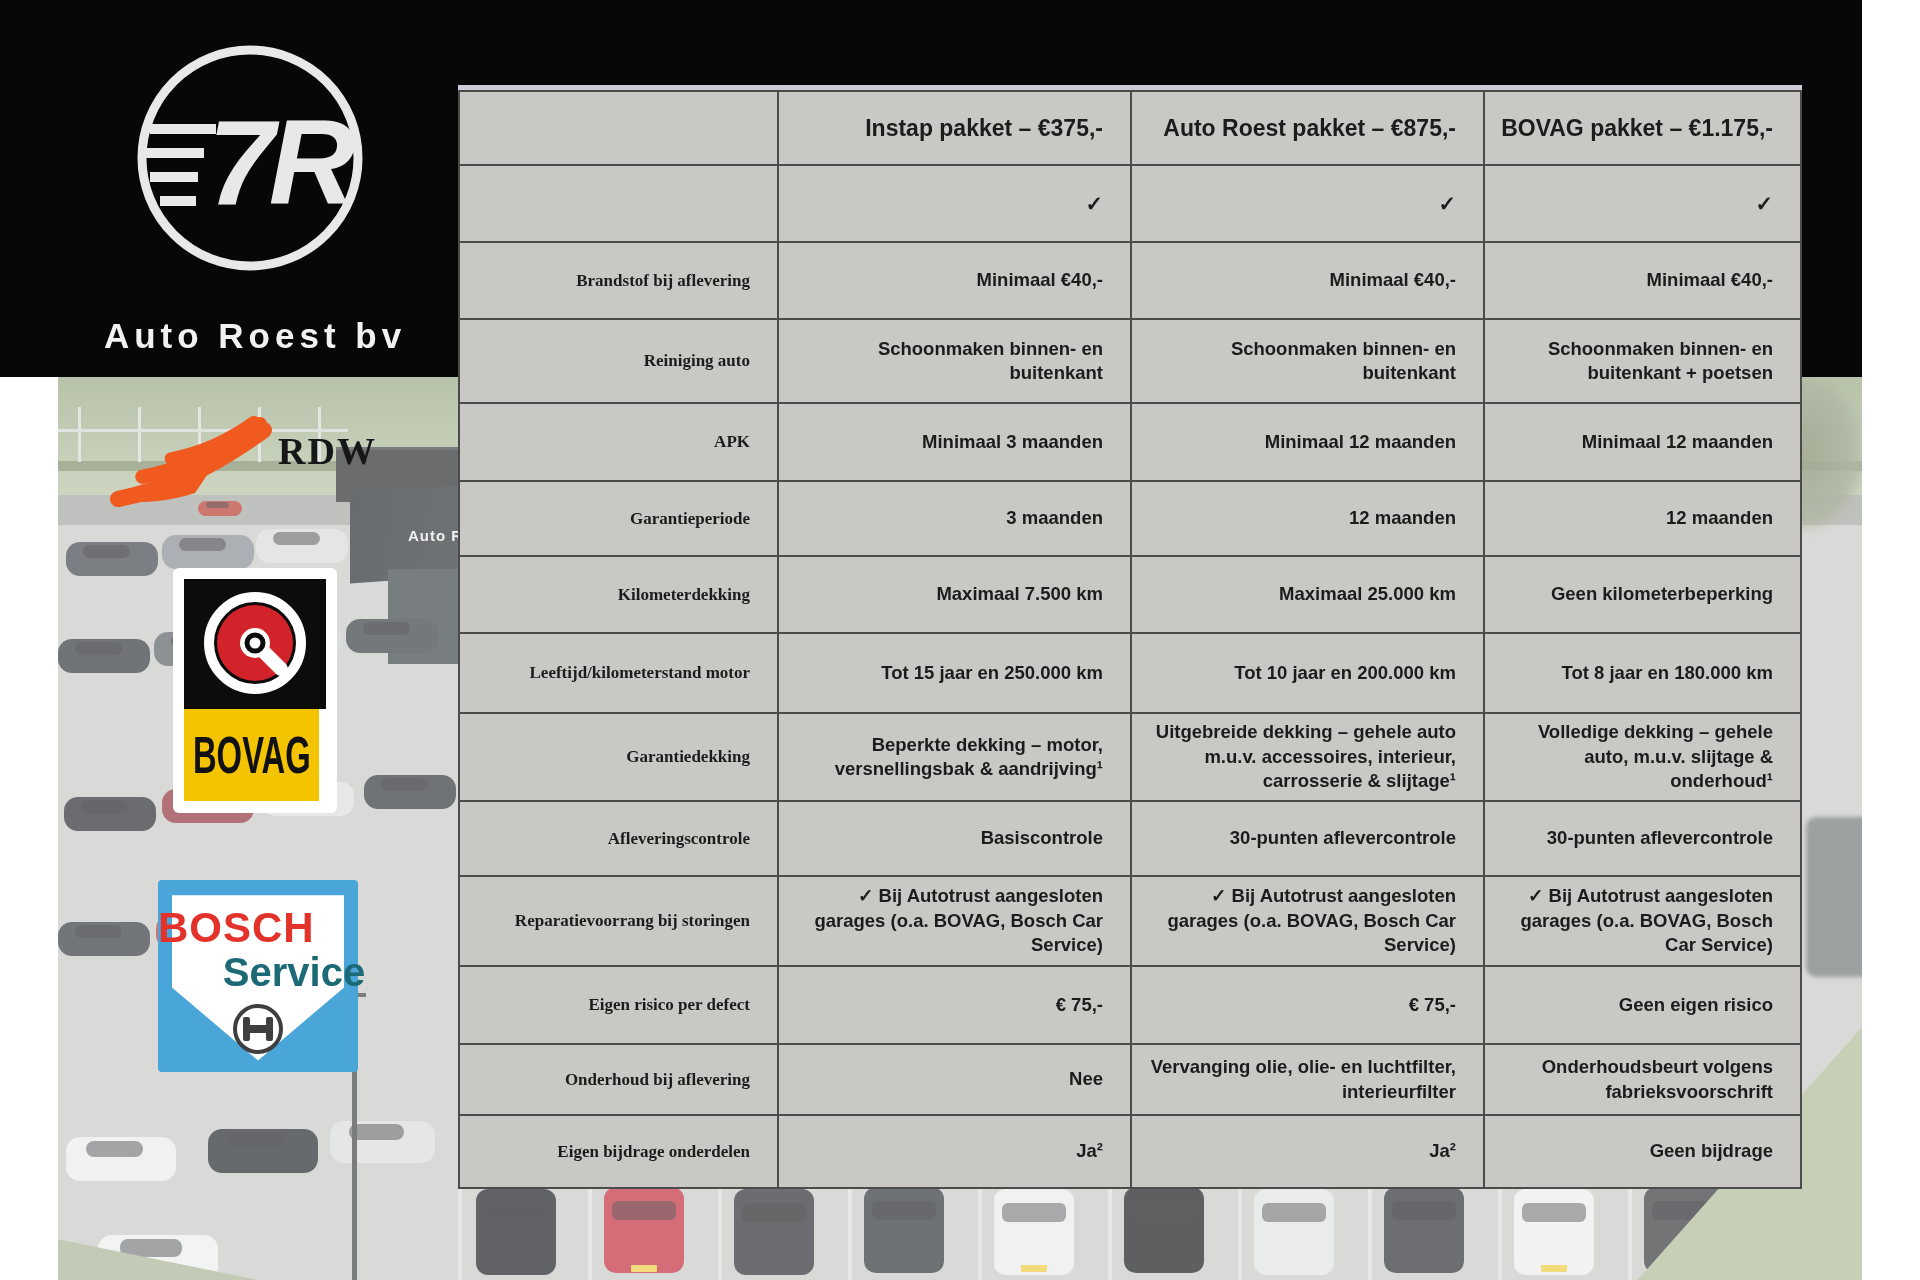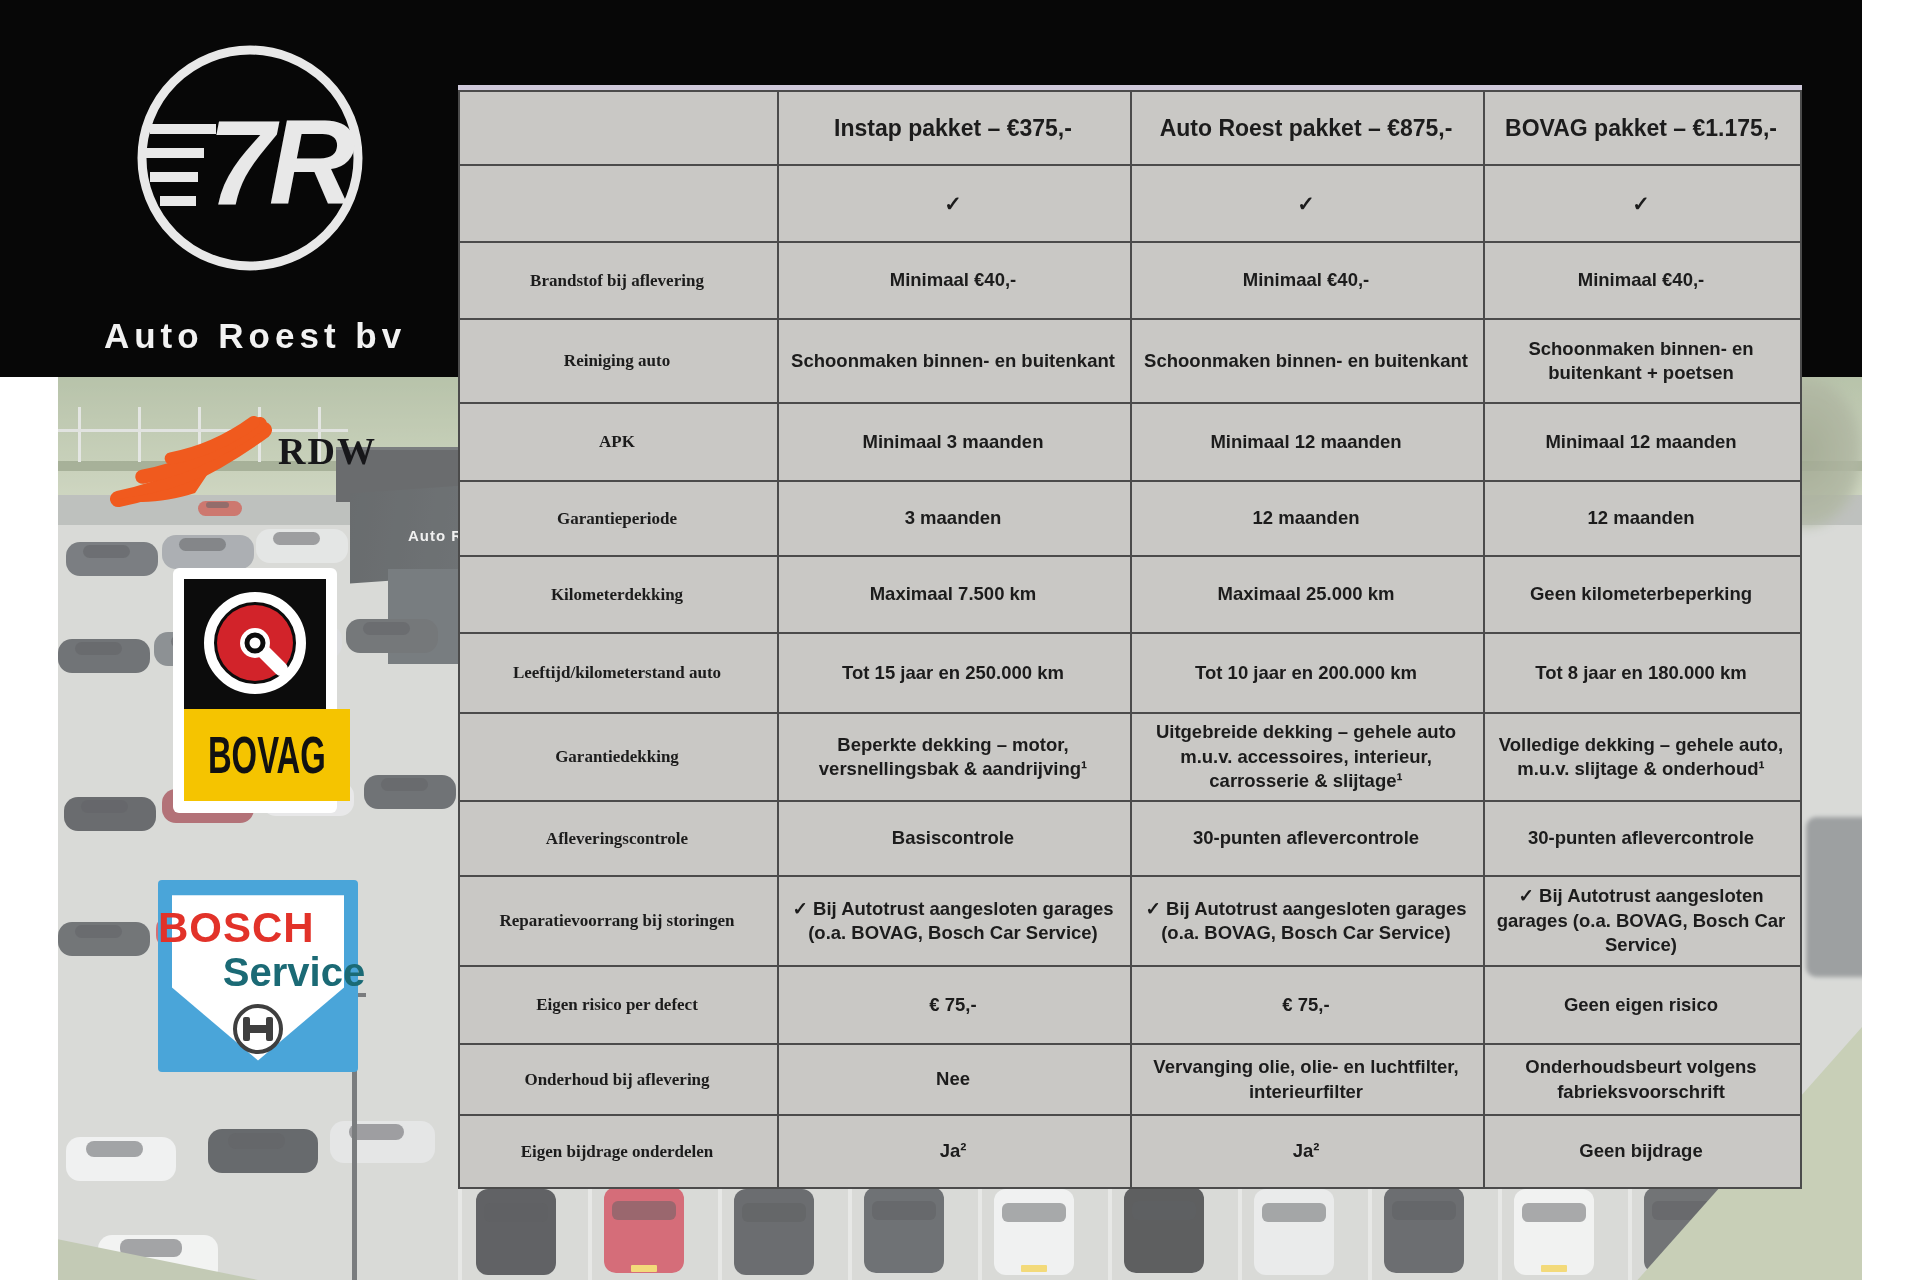--- a/index.html
+++ b/index.html
@@ -39,36 +39,36 @@
   .tree-blob{position:absolute;left:1690px;top:0;width:114px;height:150px;background:radial-gradient(#76805f,#9aa488);border-radius:50%;filter:blur(6px);opacity:.85;}
   .car-sliver{position:absolute;left:1748px;top:440px;width:70px;height:160px;background:#4b5054;filter:blur(2px);opacity:.7;border-radius:10px;}
   .grass-br{position:absolute;left:1560px;top:650px;width:244px;height:253px;background:#aeb996;clip-path:polygon(100% 0,100% 100%,8% 100%);}
   .grass-bl{position:absolute;left:0;top:852px;width:200px;height:51px;background:#a7b293;clip-path:polygon(0 20%,100% 100%,0 100%);}
   .fade{position:absolute;inset:0;background:rgba(255,255,255,.32);}
   
   .rdw{position:absolute;left:110px;top:415px;width:300px;height:100px;z-index:4;}
   .rdw-text{position:absolute;left:168px;top:14px;font-family:"Liberation Serif",serif;font-weight:600;font-size:38px;color:#17171a;letter-spacing:2px;}
   .bovag{position:absolute;left:173px;top:568px;width:164px;height:245px;background:#ffffff;border-radius:6px;z-index:4;}
   .bovag-black{position:absolute;left:11px;top:11px;width:142px;height:130px;background:#0c0c0c;}
-  .bovag-yellow{position:absolute;left:11px;top:141px;width:166px;height:92px;background:#f5c400;display:flex;align-items:center;justify-content:center;}
+  .bovag-yellow{position:absolute;left:11px;top:141px;width:135px;height:92px;background:#f5c400;display:flex;align-items:center;justify-content:center;}
   .bovag-text{font-weight:bold;font-size:40px;color:#111;transform:scale(.82,1.3);letter-spacing:0;}
   .bosch{position:absolute;left:158px;top:880px;width:200px;height:192px;background:#4aa5d9;border-radius:4px;z-index:4;}
   .bosch-white{position:absolute;inset:0;background:#ffffff;clip-path:polygon(7% 8%,93% 8%,93% 56%,50% 94%,7% 56%);}
   .bosch-line1{position:absolute;left:0;top:24px;width:100%;text-align:left;font-weight:bold;font-size:42px;color:#e23229;letter-spacing:1px;}
   .bosch-line2{position:absolute;left:0;top:70px;width:100%;text-align:center;font-weight:bold;font-size:40px;color:#1b6a75;padding-left:36px;}
   .bosch-armature{position:absolute;left:73px;top:122px;}
   
   .tbl-wrap{
     position:absolute;left:458px;top:85px;z-index:3;
     border-top:5px solid #cfc9da;
   }
   table.pkg{border-collapse:collapse;table-layout:fixed;width:1342px;background:#c9c8c5;}
   table.pkg td,table.pkg th{
-    border:2px solid #4b4b4b;vertical-align:middle;text-align:center;
-    padding:4px 12px 4px 9px;color:#1c1c1c;font-weight:bold;
+    border:2px solid #4b4b4b;vertical-align:middle;text-align:right;
+    padding:4px 27px 4px 9px;color:#1c1c1c;font-weight:bold;
     overflow:hidden;
   }
   table.pkg th{font-size:23px;}
   td.lbl{font-size:17px;font-family:Liberation Serif, serif;}
   td.val{font-size:18.5px;line-height:1.32;}
   td.chk{font-size:21px;}
 </style>
 </head>
 <body>
 
@@ -232,21 +232,21 @@
       <td class="val">12 maanden</td>
       <td class="val">12 maanden</td>
     </tr>
     <tr style="height:77px">
       <td class="lbl">Kilometerdekking</td>
       <td class="val">Maximaal 7.500 km</td>
       <td class="val">Maximaal 25.000 km</td>
       <td class="val">Geen kilometerbeperking</td>
     </tr>
     <tr style="height:80px">
-      <td class="lbl">Leeftijd/kilometerstand auto</td>
+      <td class="lbl">Leeftijd/kilometerstand motor</td>
       <td class="val">Tot 15 jaar en 250.000 km</td>
       <td class="val">Tot 10 jaar en 200.000 km</td>
       <td class="val">Tot 8 jaar en 180.000 km</td>
     </tr>
     <tr style="height:88px">
       <td class="lbl">Garantiedekking</td>
       <td class="val">Beperkte dekking – motor, versnellingsbak &amp; aandrijving¹</td>
       <td class="val">Uitgebreide dekking – gehele auto m.u.v. accessoires, interieur, carrosserie &amp; slijtage¹</td>
       <td class="val">Volledige dekking – gehele auto, m.u.v. slijtage &amp; onderhoud¹</td>
     </tr>

